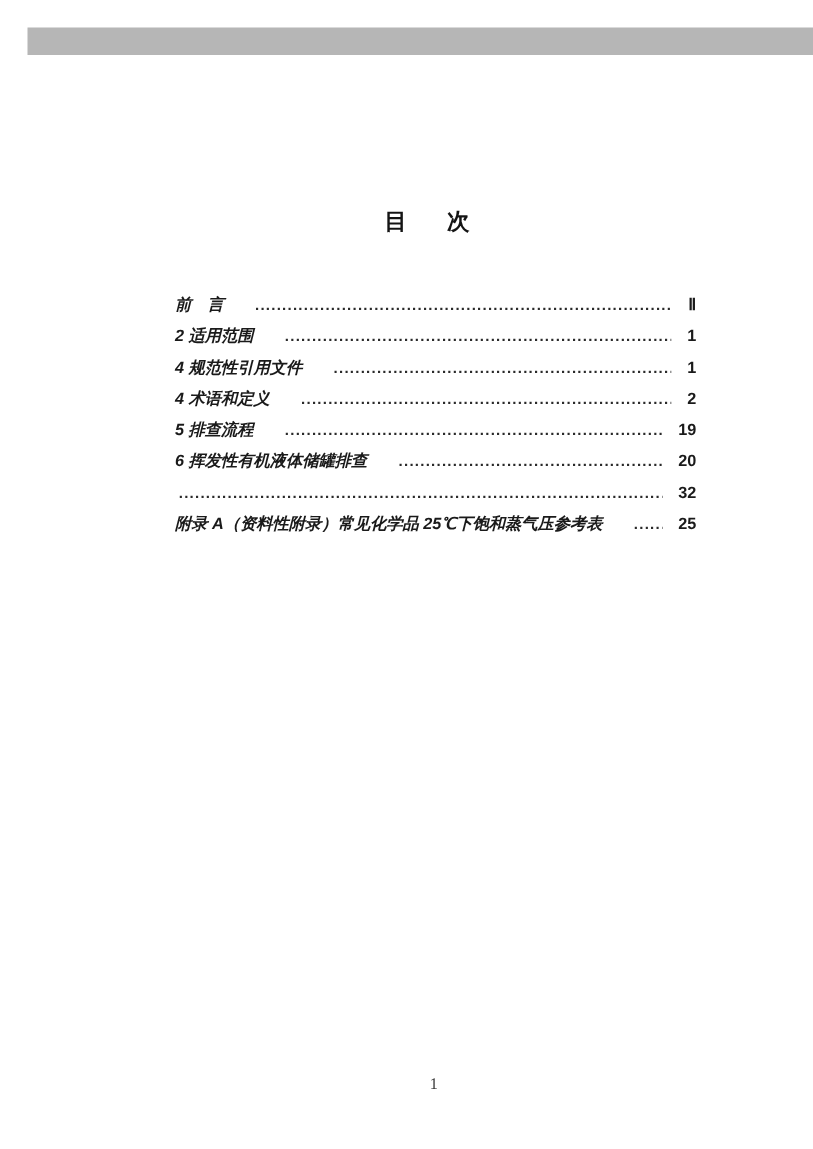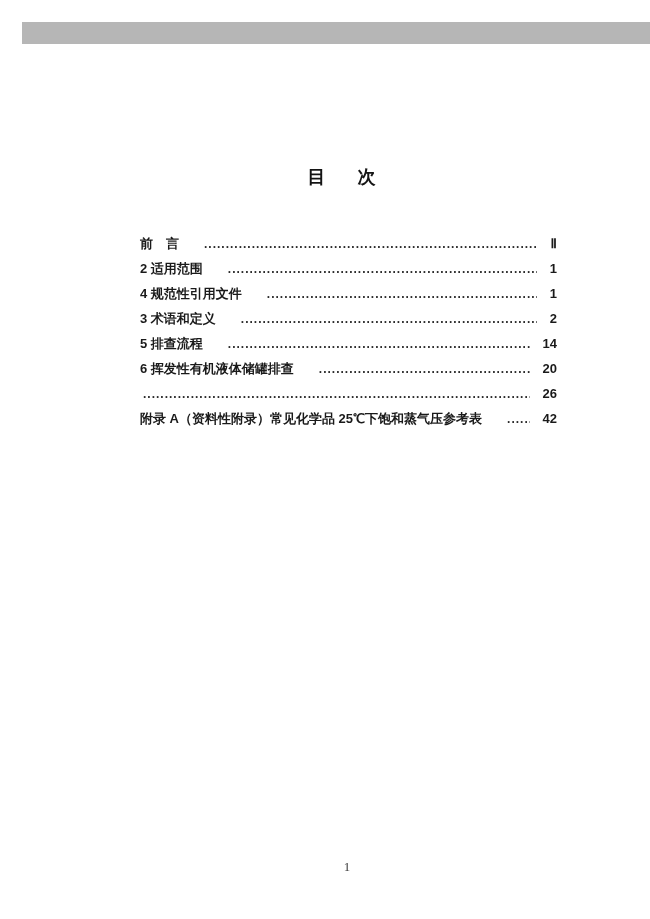--- a/index.html
+++ b/index.html
@@ -49,20 +49,21 @@
     height: 25px;
     line-height: 25px;
     font-size: 13px;
     font-weight: 600;
     color: #1a1a1a;
     cursor: pointer;
   }
   .toc-label {
     white-space: nowrap;
     flex: 0 0 auto;
+    font-style: italic;
   }
   .toc-leader {
     flex: 1 1 auto;
     overflow: hidden;
     white-space: nowrap;
     margin: 0 2px 0 3px;
     font-size: 12px;
     font-weight: 600;
     letter-spacing: 1px;
     color: #2a2a2a;
@@ -111,46 +112,46 @@
       <span class="toc-page">1</span>
     </div>
 
     <div class="toc-row">
       <span class="toc-label">4 规范性引用文件</span>
       <span class="toc-leader"></span>
       <span class="toc-page">1</span>
     </div>
 
     <div class="toc-row">
-      <span class="toc-label">3 术语和定义</span>
+      <span class="toc-label">4 术语和定义</span>
       <span class="toc-leader"></span>
       <span class="toc-page">2</span>
     </div>
 
 
     <div class="toc-row">
       <span class="toc-label">5 排查流程</span>
       <span class="toc-leader"></span>
-      <span class="toc-page">14</span>
+      <span class="toc-page">19</span>
     </div>
 
     <div class="toc-row">
       <span class="toc-label">6 挥发性有机液体储罐排查</span>
       <span class="toc-leader"></span>
       <span class="toc-page">20</span>
     </div>
 
     <div class="toc-row">
       <span class="toc-leader"></span>
-      <span class="toc-page">26</span>
+      <span class="toc-page">32</span>
     </div>
 
     <div class="toc-row">
       <span class="toc-label">附录 A（资料性附录）常见化学品 25℃下饱和蒸气压参考表</span>
       <span class="toc-leader"></span>
-      <span class="toc-page">42</span>
+      <span class="toc-page">25</span>
     </div>
 
   </div>
 
   <div class="footer-pagenum">1</div>
 
 </div>
 
 </body></html>

